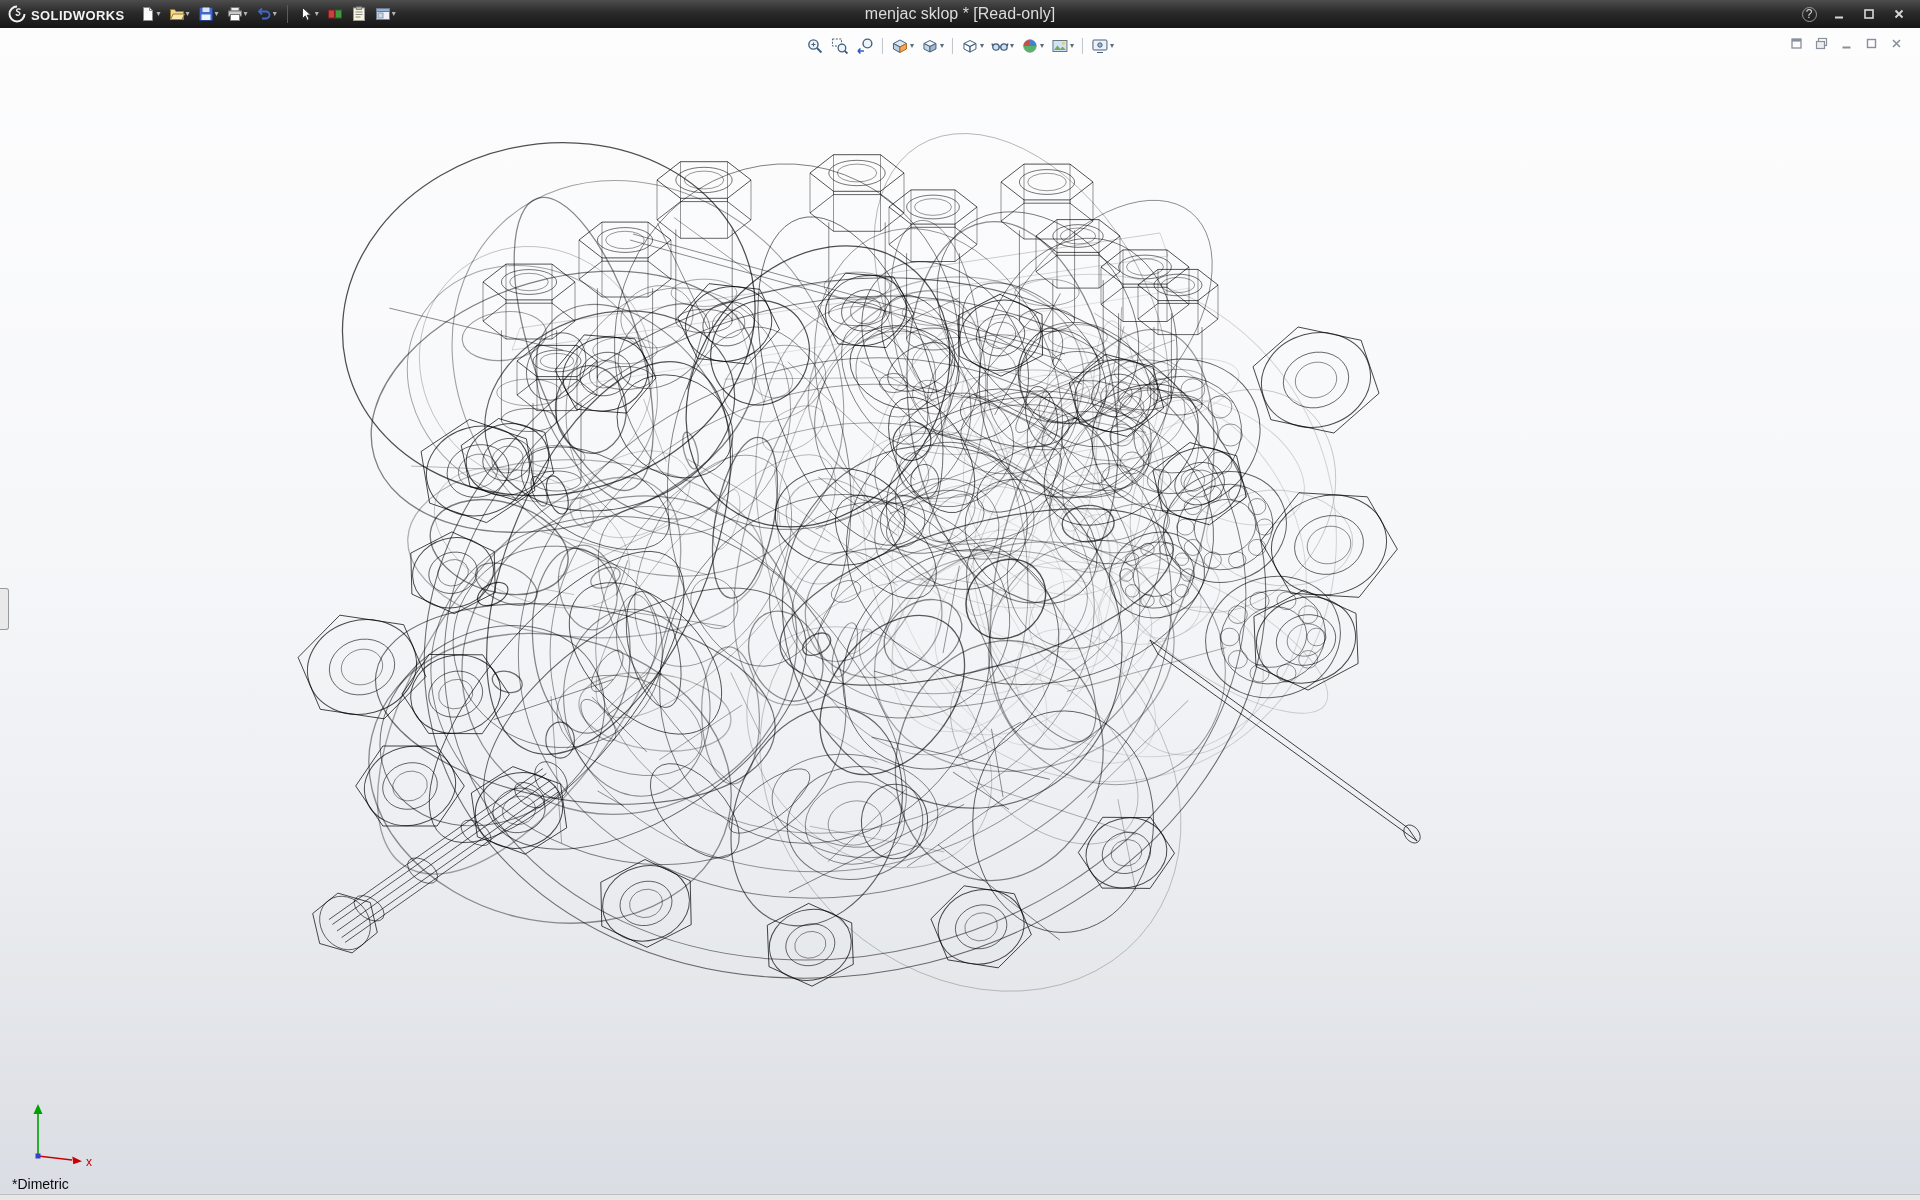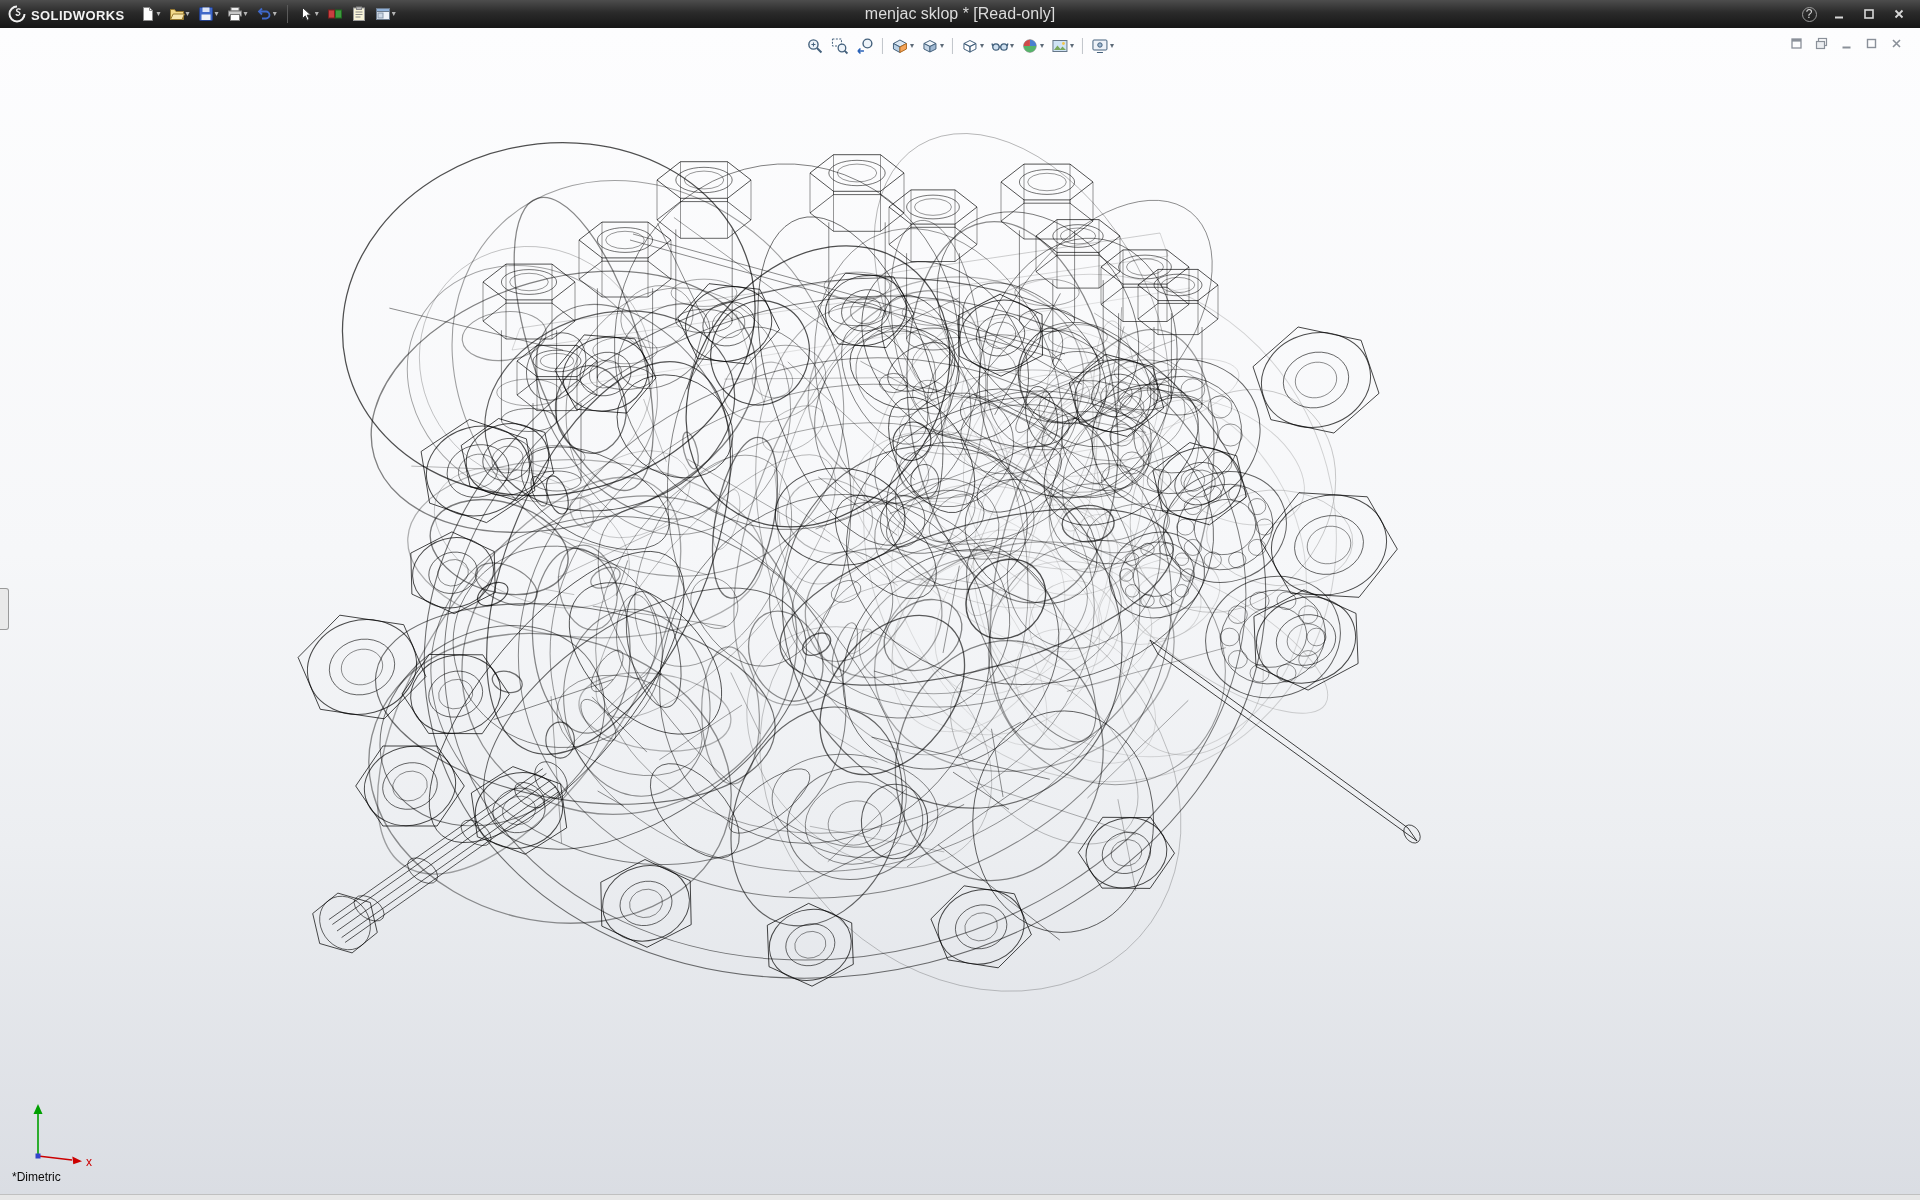--- a/index.html
+++ b/index.html
@@ -32,21 +32,21 @@
   .hud-chev{font-size:8px;color:#5d6b78;line-height:1}
   .hud-sep{width:1px;height:16px;background:#c0c4ca;margin:0 3px}
 
   .doc-controls{position:absolute;top:7px;right:16px;display:flex;align-items:center;gap:9px;z-index:10}
   .dc{display:flex;align-items:center;justify-content:center;width:16px;height:16px}
 
   .side-tab{position:absolute;left:0;top:560px;width:9px;height:42px;background:#e9e9e9;
     border:1px solid #9a9a9a;border-left:none;border-radius:0 3px 3px 0;z-index:10}
 
   .triad{position:absolute;left:24px;bottom:26px;z-index:10}
-  .view-label{position:absolute;left:12px;bottom:10px;font-size:12px;color:#0a0a0a;z-index:10}
+  .view-label{position:absolute;left:12px;bottom:2px;font-size:14px;color:#0a0a0a;z-index:10}
 
   .bottom-strip{position:absolute;left:0;right:0;bottom:0;height:6px;background:#e7e7e7;border-top:1px solid #c0c0c0;z-index:30}
 
   svg{display:block}
 </style>
 </head>
 <body>
 
 <div class="titlebar">
   <div class="logo">

